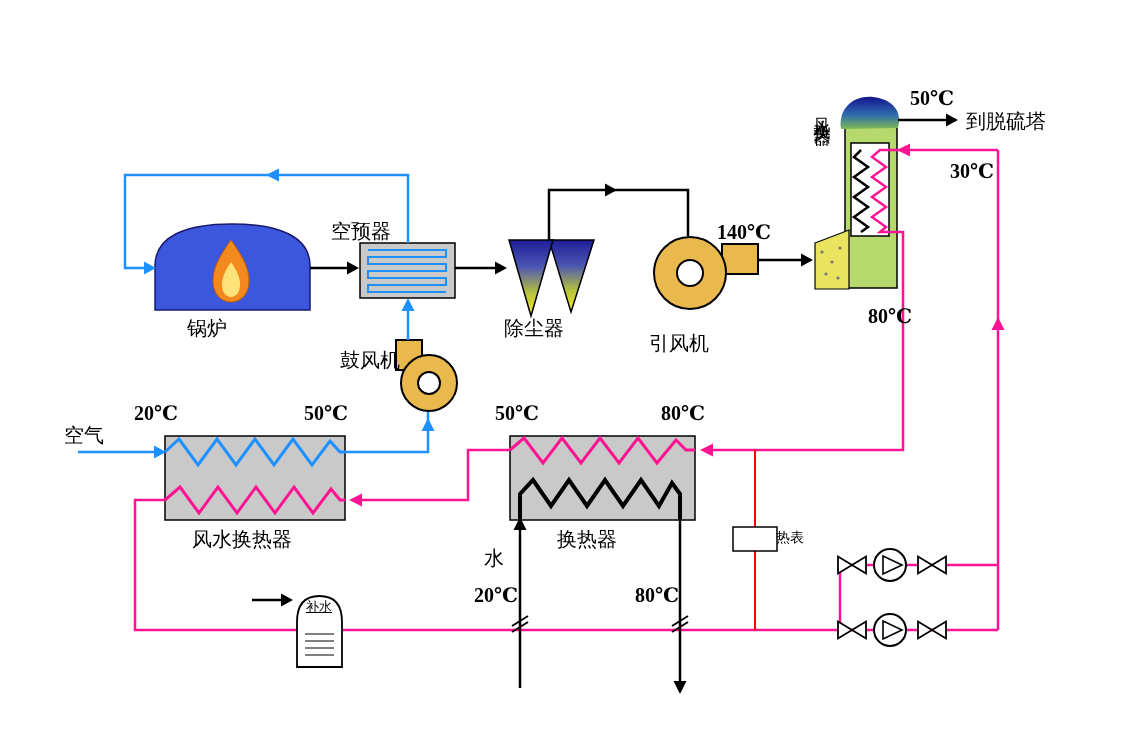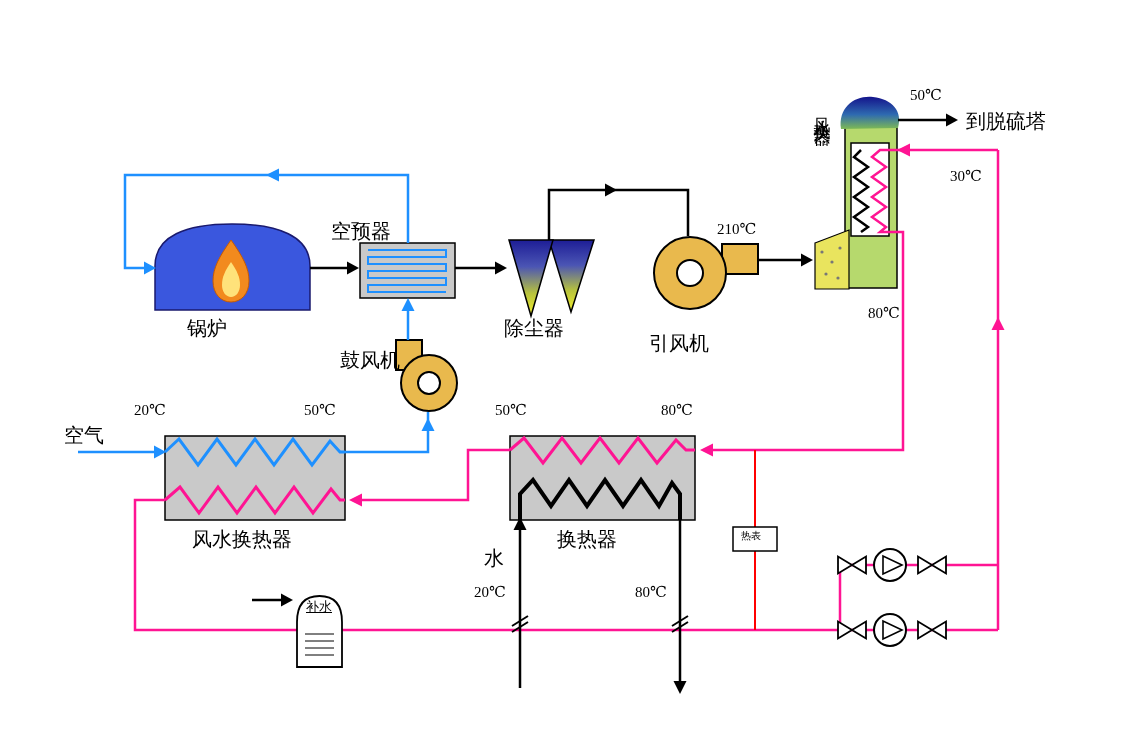--- a/index.html
+++ b/index.html
@@ -2,23 +2,23 @@
 <html><head>
 <meta charset="utf-8">
 <style>
   html,body{margin:0;padding:0;background:#fff;}
   .canvas{
     position:relative;width:1122px;height:729px;background:#ffffff;
     font-family:"Liberation Serif","DejaVu Serif",serif;color:#000;overflow:hidden;
   }
   .canvas svg{position:absolute;left:0;top:0;}
   .lbl{position:absolute;font-size:20px;line-height:1.15;white-space:nowrap;color:#000;}
-  .temp{font-size:15px;}
+  .temp{font-size:20px;font-weight:bold;}
   .small{font-size:13px;text-decoration:underline;}
-  .meter{font-size:10px;}
+  .meter{font-size:14px;margin-left:35px;}
   .vert{writing-mode:vertical-rl;text-orientation:upright;font-size:17px;letter-spacing:3px;height:140px;}
 </style>
 </head>
 <body>
 
 <div class="canvas">
 <svg width="1122" height="729" viewBox="0 0 1122 729">
   <defs>
     <linearGradient id="dustGrad" x1="0" y1="0" x2="0" y2="1">
       <stop offset="0" stop-color="#1d1d96"></stop>
@@ -167,30 +167,30 @@
 <div class="lbl" style="left:64px;top:424px">空气</div>
 <div class="lbl temp" style="left:134px;top:402px">20℃</div>
 <div class="lbl temp" style="left:304px;top:402px">50℃</div>
 <div class="lbl" style="left:192px;top:528px">风水换热器</div>
 
 <div class="lbl" style="left:340px;top:349px">鼓风机</div>
 <div class="lbl" style="left:331px;top:220px">空预器</div>
 <div class="lbl" style="left:187px;top:317px">锅炉</div>
 <div class="lbl" style="left:504px;top:317px">除尘器</div>
 <div class="lbl" style="left:649px;top:332px">引风机</div>
-<div class="lbl temp" style="left:717px;top:221px">210℃</div>
+<div class="lbl temp" style="left:717px;top:221px">140℃</div>
 
 <div class="lbl temp" style="left:495px;top:402px">50℃</div>
 <div class="lbl temp" style="left:661px;top:402px">80℃</div>
 <div class="lbl" style="left:557px;top:528px">换热器</div>
 <div class="lbl" style="left:484px;top:547px">水</div>
 <div class="lbl temp" style="left:474px;top:584px">20℃</div>
 <div class="lbl temp" style="left:635px;top:584px">80℃</div>
 
 <div class="lbl meter" style="left:741px;top:530px">热表</div>
 <div class="lbl small" style="left:306px;top:600px">补水</div>
 
 <div class="lbl vert" style="left:812px;top:104px">风水换热器</div>
 <div class="lbl temp" style="left:910px;top:87px">50℃</div>
 <div class="lbl" style="left:966px;top:110px">到脱硫塔</div>
-<div class="lbl temp" style="left:950px;top:168px">30℃</div>
+<div class="lbl temp" style="left:950px;top:160px">30℃</div>
 <div class="lbl temp" style="left:868px;top:305px">80℃</div>
 </div>
 
 </body></html>

